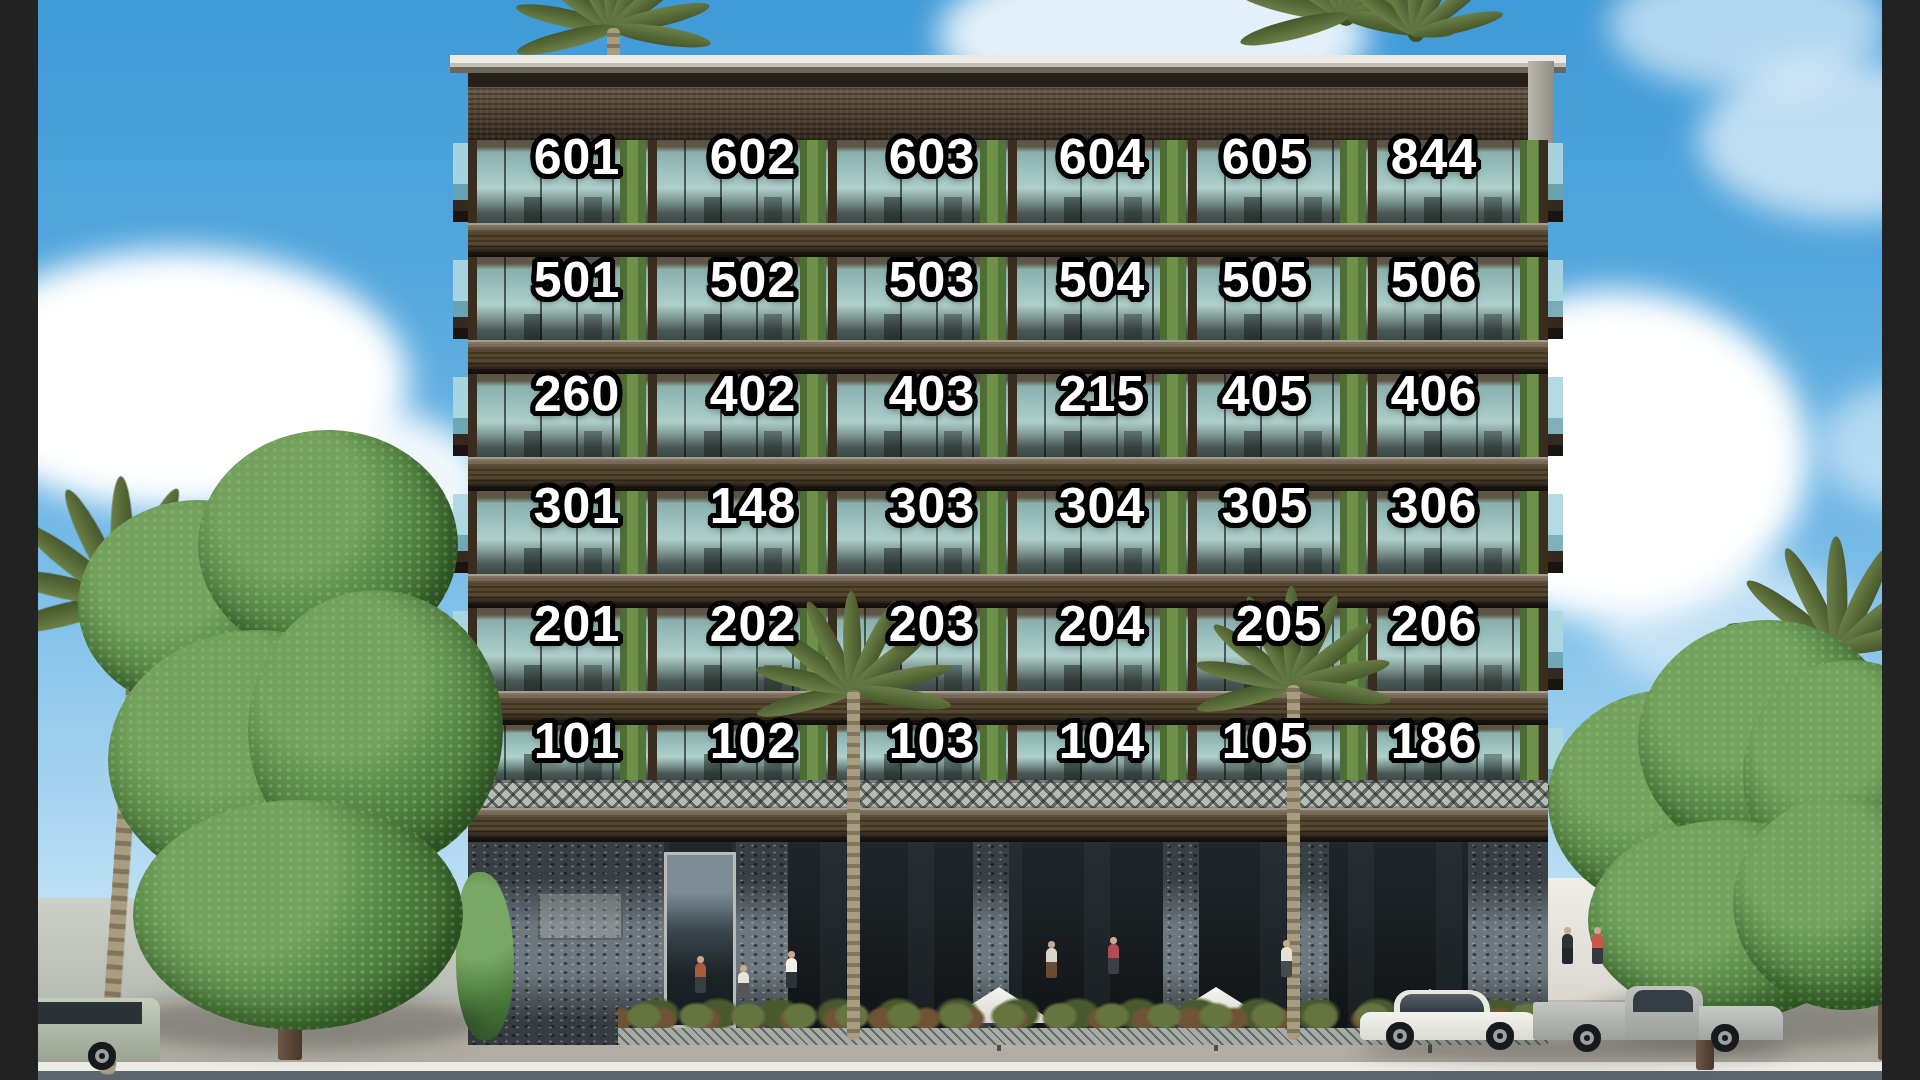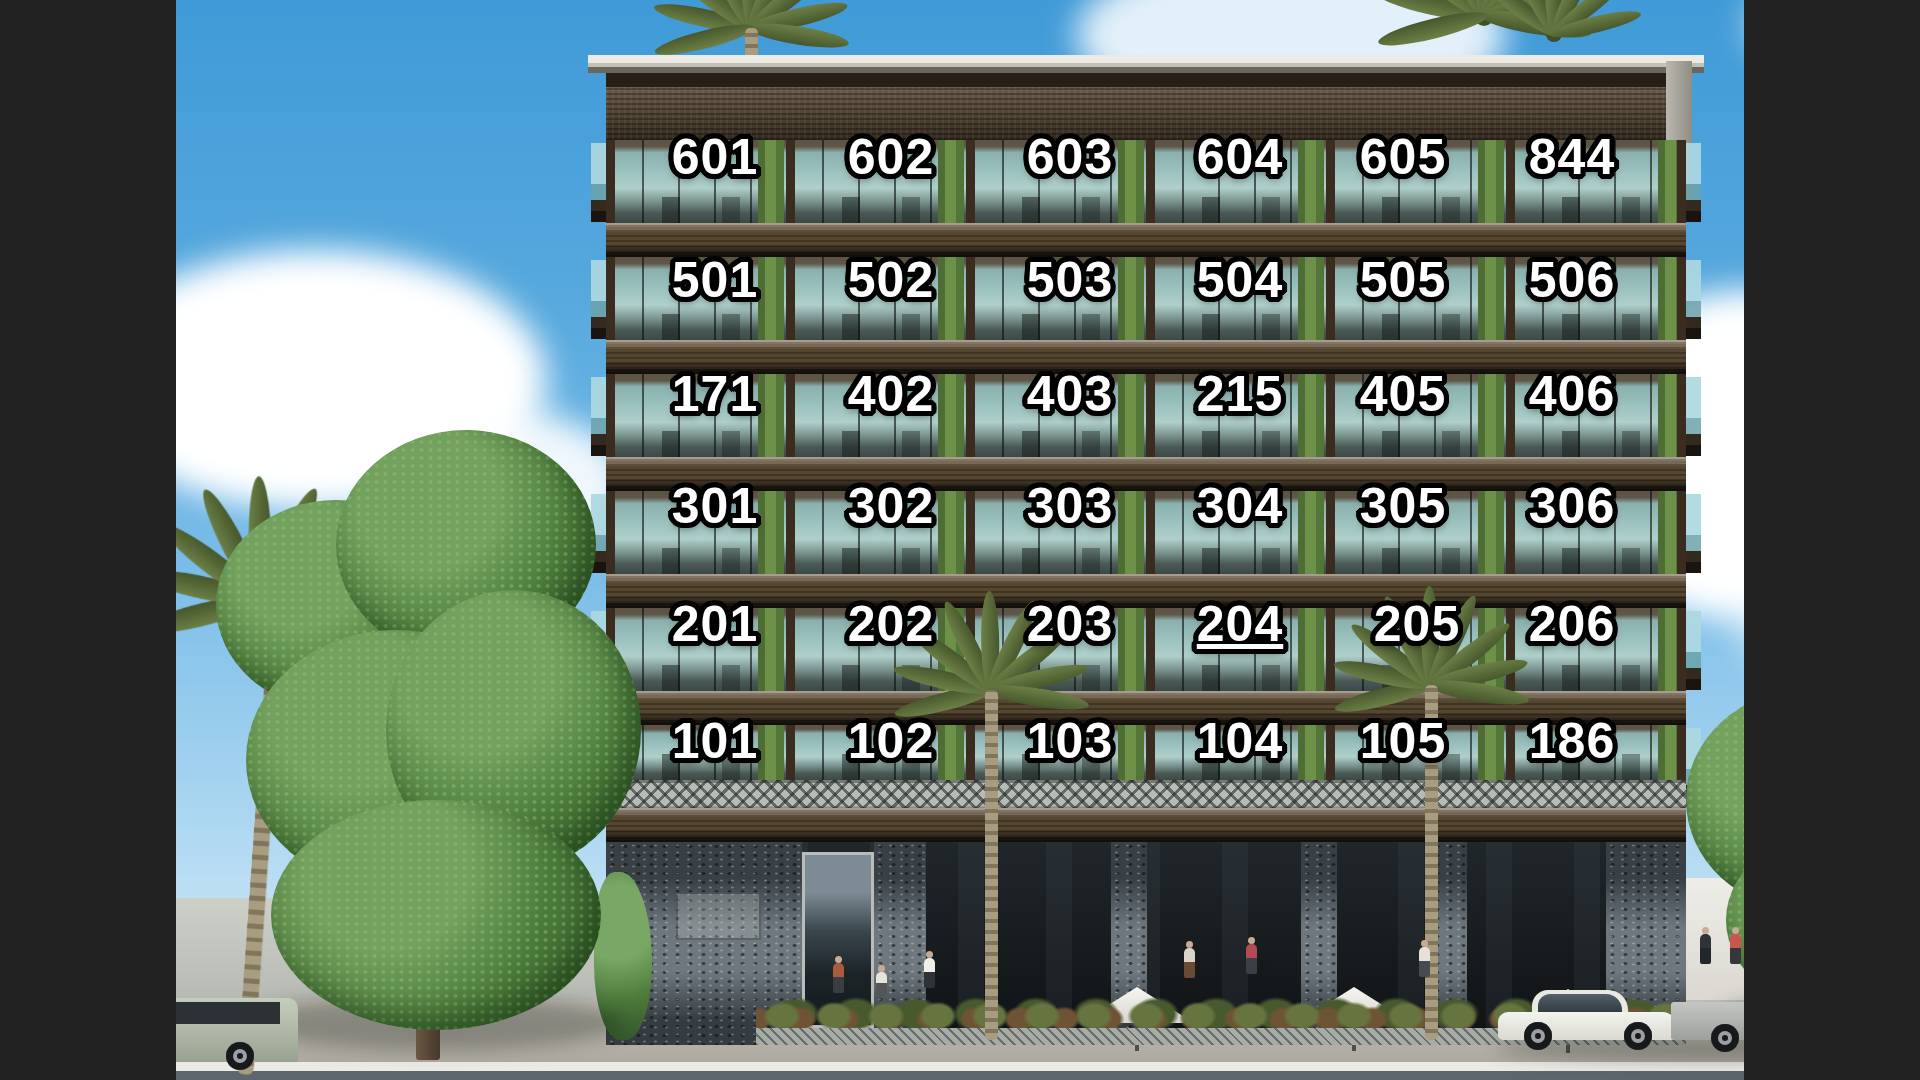--- a/index.html
+++ b/index.html
@@ -1,17 +1,17 @@
 <!DOCTYPE html>
 <html><head>
 <meta charset="utf-8">
 <style>
   html,body{margin:0;padding:0;background:#222;}
   *{box-sizing:border-box;}
-  .stage{position:relative;width:1568px;height:1080px;margin:0 auto;overflow:hidden;
+  .stage{position:relative;width:1844px;height:1080px;margin:0 auto;overflow:hidden;
          font-family:"Liberation Sans",sans-serif;}
 
   
   .sky{position:absolute;inset:0;z-index:0;
     background:linear-gradient(180deg,#3f9ad7 0%,#57a9de 28%,#79bce8 52%,#a3d2ef 72%,#c9e5f6 88%,#e4f1fa 100%);}
   .cloud{position:absolute;background:#fff;border-radius:50%;filter:blur(16px);z-index:1;}
 
   
   .wall-left{position:absolute;left:0;top:898px;width:452px;height:118px;background:linear-gradient(180deg,#cdcfc9,#b4b6b0);z-index:3;}
   .wall-right{position:absolute;left:1498px;top:878px;width:422px;height:132px;background:linear-gradient(180deg,#efede7,#d8d6cf);z-index:3;}
@@ -272,38 +272,38 @@
   <span class="unit-label" style="left:1227px;top:157px;">605</span>
   <span class="unit-label" style="left:1396px;top:157px;">844</span>
 
   <span class="unit-label" style="left:539px;top:280px;">501</span>
   <span class="unit-label" style="left:715px;top:280px;">502</span>
   <span class="unit-label" style="left:894px;top:280px;">503</span>
   <span class="unit-label" style="left:1064px;top:280px;">504</span>
   <span class="unit-label" style="left:1227px;top:280px;">505</span>
   <span class="unit-label" style="left:1396px;top:280px;">506</span>
 
-  <span class="unit-label" style="left:539px;top:394px;">171</span>
+  <span class="unit-label" style="left:539px;top:394px;">260</span>
   <span class="unit-label" style="left:715px;top:394px;">402</span>
   <span class="unit-label" style="left:894px;top:394px;">403</span>
   <span class="unit-label" style="left:1064px;top:394px;">215</span>
   <span class="unit-label" style="left:1227px;top:394px;">405</span>
   <span class="unit-label" style="left:1396px;top:394px;">406</span>
 
   <span class="unit-label" style="left:539px;top:506px;">301</span>
-  <span class="unit-label" style="left:715px;top:506px;">302</span>
+  <span class="unit-label" style="left:715px;top:506px;">148</span>
   <span class="unit-label" style="left:894px;top:506px;">303</span>
   <span class="unit-label" style="left:1064px;top:506px;">304</span>
   <span class="unit-label" style="left:1227px;top:506px;">305</span>
   <span class="unit-label" style="left:1396px;top:506px;">306</span>
 
   <span class="unit-label" style="left:539px;top:624px;">201</span>
   <span class="unit-label" style="left:715px;top:624px;">202</span>
   <span class="unit-label" style="left:894px;top:624px;">203</span>
-  <span class="unit-label" style="left:1064px;top:624px;text-decoration:underline;">204</span>
+  <span class="unit-label" style="left:1064px;top:624px;">204</span>
   <span class="unit-label" style="left:1227px;top:624px;margin-left:14px;">205</span>
   <span class="unit-label" style="left:1396px;top:624px;">206</span>
 
   <span class="unit-label" style="left:539px;top:741px;">101</span>
   <span class="unit-label" style="left:715px;top:741px;">102</span>
   <span class="unit-label" style="left:894px;top:741px;">103</span>
   <span class="unit-label" style="left:1064px;top:741px;">104</span>
   <span class="unit-label" style="left:1227px;top:741px;">105</span>
   <span class="unit-label" style="left:1396px;top:741px;">186</span>
 

